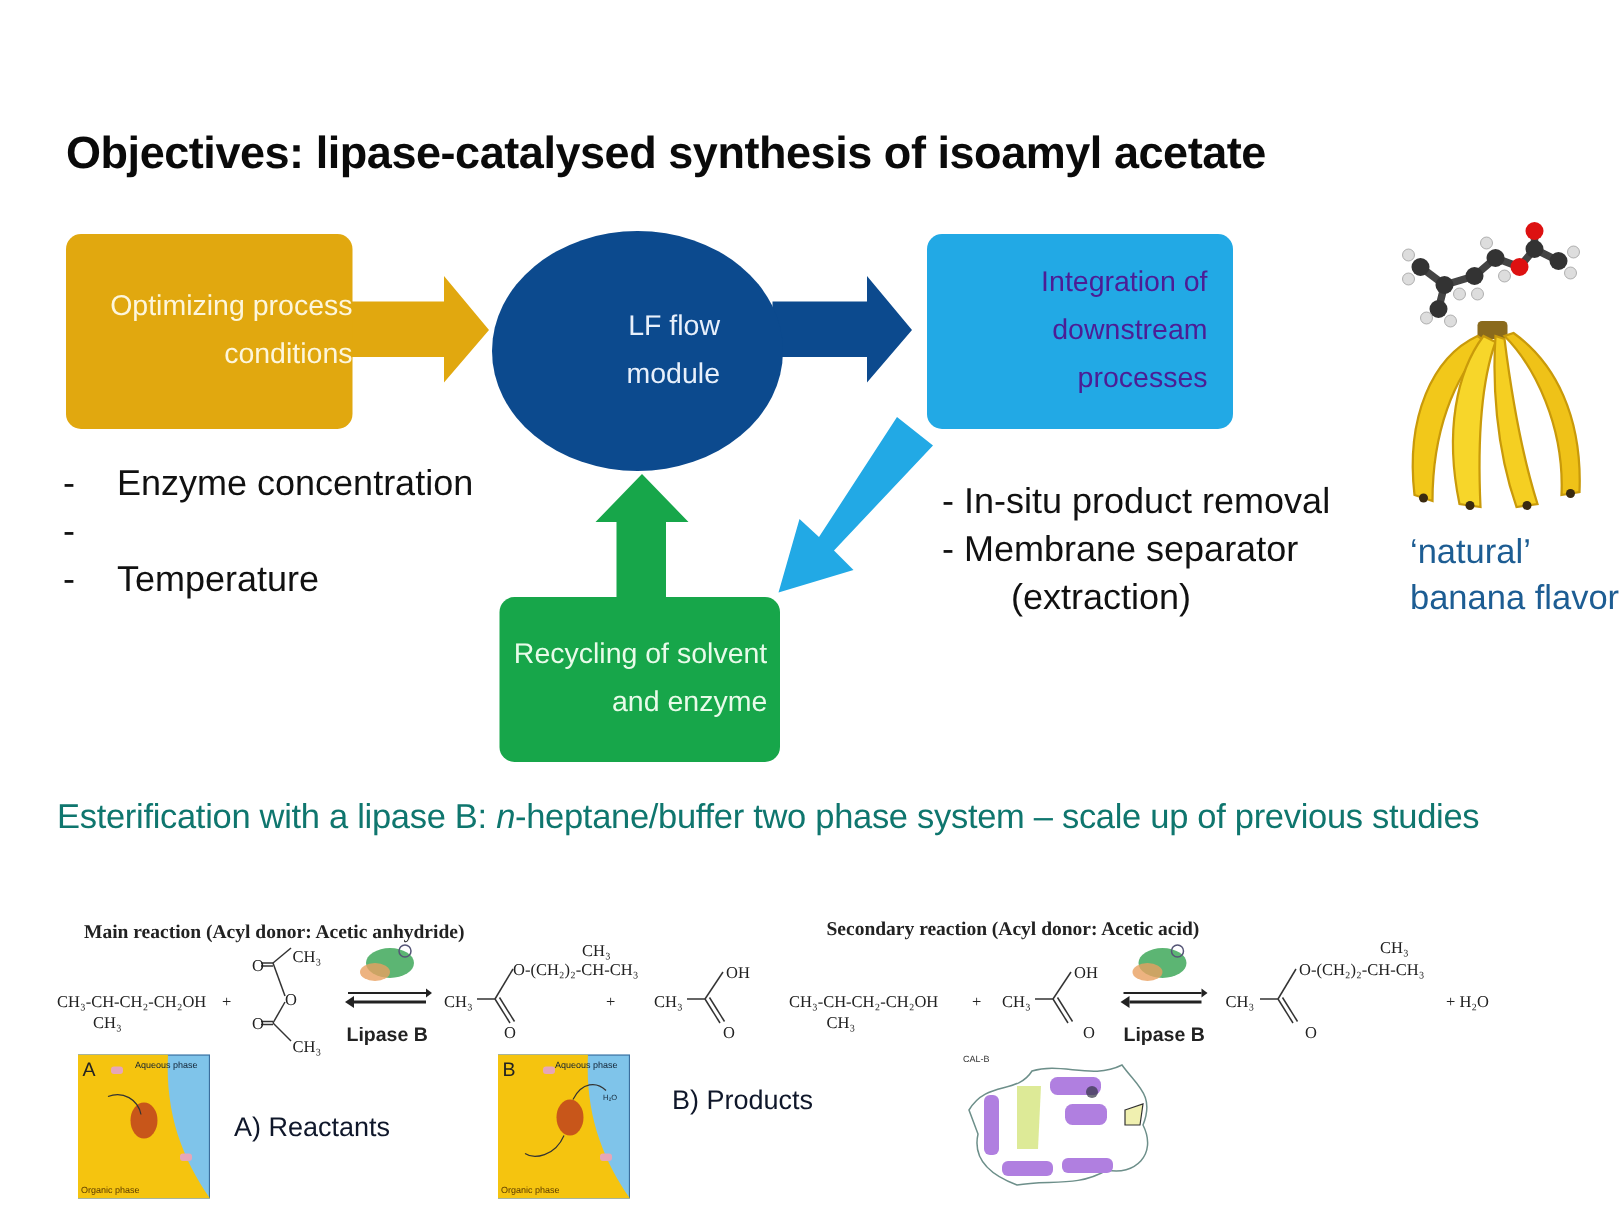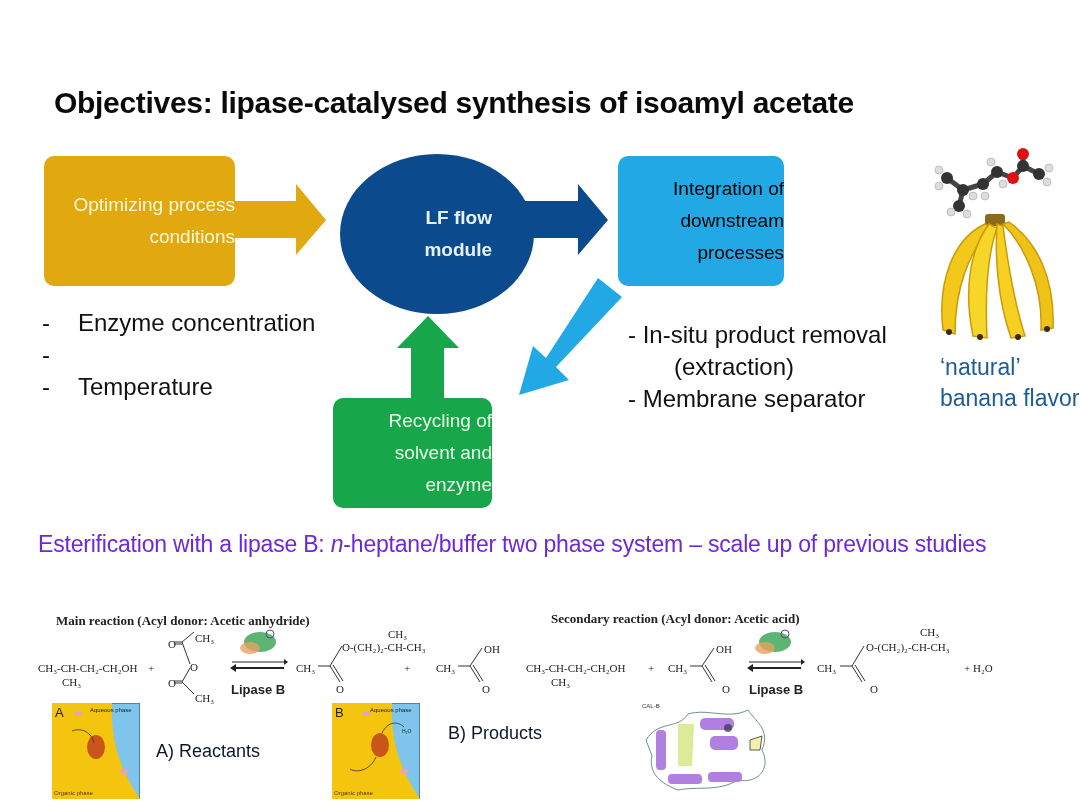--- a/index.html
+++ b/index.html
@@ -4,43 +4,43 @@
 <style>
   html, body { margin: 0; padding: 0; }
   body {
     width: 1080px; height: 810px; position: relative; overflow: hidden;
     background: #ffffff;
     font-family: "Liberation Sans", sans-serif;
     color: #111;
   }
   .abs { position: absolute; }
   .title {
-    left: 54px; top: 86px; font-size: 30px; font-weight: bold; letter-spacing: -0.3px;
+    left: 44px; top: 86px; font-size: 30px; font-weight: bold; letter-spacing: -0.3px;
     color: #0a0a0a; white-space: nowrap;
   }
   .box {
     display: flex; align-items: center; justify-content: center; text-align: right;
     color: #fdf6dc; font-size: 19px; line-height: 32px; border-radius: 10px;
   }
   .box-orange { left: 44px; top: 156px; width: 191px; height: 130px; background: #e1a80f; }
   .box-circle {
-    left: 340px; top: 154px; width: 194px; height: 160px; border-radius: 50%;
-    background: #0c4a8e; color: #e8f0fb; font-weight: bold;
-  }
-  .box-cyan { left: 618px; top: 156px; width: 166px; height: 130px; background: #22a9e5; color: #000000; }
-  .box-green { left: 333px; top: 398px; width: 159px; height: 110px; background: #17a64a; color: #e8fbe9; }
+    left: 328px; top: 154px; width: 194px; height: 160px; border-radius: 50%;
+    background: #0c4a8e; color: #e8f0fb;
+  }
+  .box-cyan { left: 618px; top: 156px; width: 204px; height: 130px; background: #22a9e5; color: #4c1d95; }
+  .box-green { left: 333px; top: 398px; width: 187px; height: 110px; background: #17a64a; color: #e8fbe9; }
   .bullets { font-size: 24px; line-height: 32px; color: #111; }
   .bullets .row { display: flex; white-space: nowrap; }
   .bullets .dash { width: 36px; }
   .list-left { left: 42px; top: 307px; }
   .list-right { left: 628px; top: 319px; }
   .list-right .row { display: block; }
   .indent { padding-left: 46px; }
   .banana-caption { left: 940px; top: 352px; color: #1d5d93; font-size: 23px; line-height: 31px; white-space: nowrap; }
-  .esterification { left: 38px; top: 528px; width: 960px; font-size: 23px; line-height: 32px; color: #6d28d9; letter-spacing: -0.2px; }
+  .esterification { left: 38px; top: 528px; width: 960px; font-size: 23px; line-height: 32px; color: #0f766e; letter-spacing: -0.2px; }
   .rxn-head { font-family: "Liberation Serif", serif; font-weight: bold; font-size: 13px; color: #222; white-space: nowrap; }
   .chem { font-family: "Liberation Serif", serif; font-size: 11px; color: #222; white-space: nowrap; }
   .lipase-label { font-size: 13px; font-weight: bold; color: #222; }
   .panel-label { font-size: 18px; color: #0f172a; white-space: nowrap; }
   .calb-label { left: 784px; top: 731px; font-size: 19px; line-height: 26px; color: #111; }
   .calb-label i { font-style: italic; }
   svg text { font-family: "Liberation Sans", sans-serif; }
 </style>
 </head>
 <body>
@@ -78,22 +78,22 @@
       <span class="dash">-</span>
     </div>
   <div class="row">
       <span class="dash">-</span>
       <span>Temperature</span>
     </div>
 </div>
 
 <div class="abs bullets list-right">
   <div class="row">- In-situ product removal</div>
+  <div class="row">- Membrane separator</div>
   <div class="row indent">(extraction)</div>
-  <div class="row">- Membrane separator</div>
 </div>
 
 <svg class="abs" style="left:925px;top:148px" width="150" height="195">
   <g>
     <g stroke="#444" stroke-width="5" stroke-linecap="round">
       <line x1="22" y1="30" x2="38" y2="42"></line>
         <line x1="38" y1="42" x2="34" y2="58"></line>
       <line x1="38" y1="42" x2="58" y2="36"></line>
         <line x1="58" y1="36" x2="72" y2="24"></line>
       <line x1="72" y1="24" x2="88" y2="30"></line>

